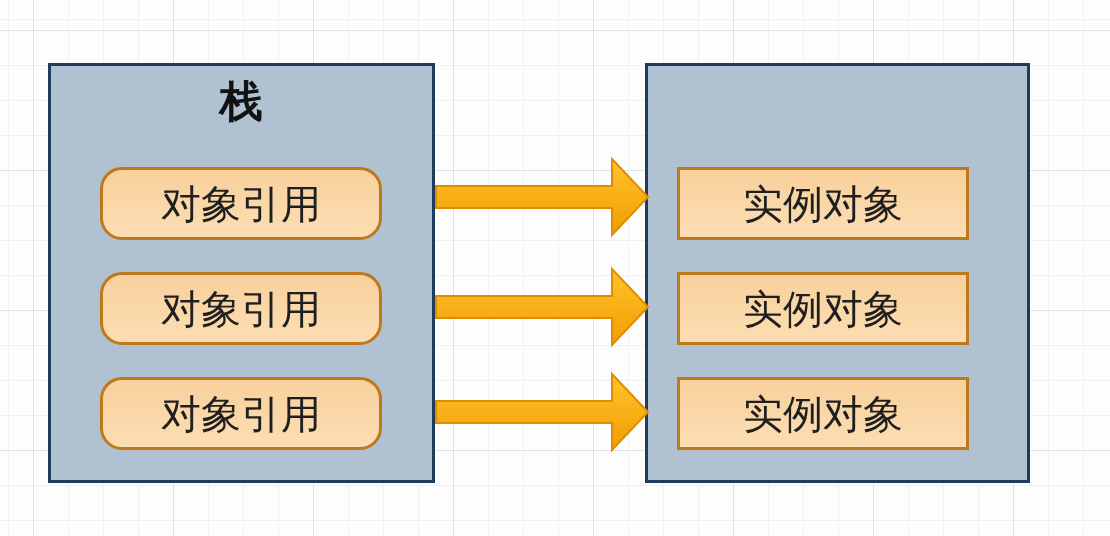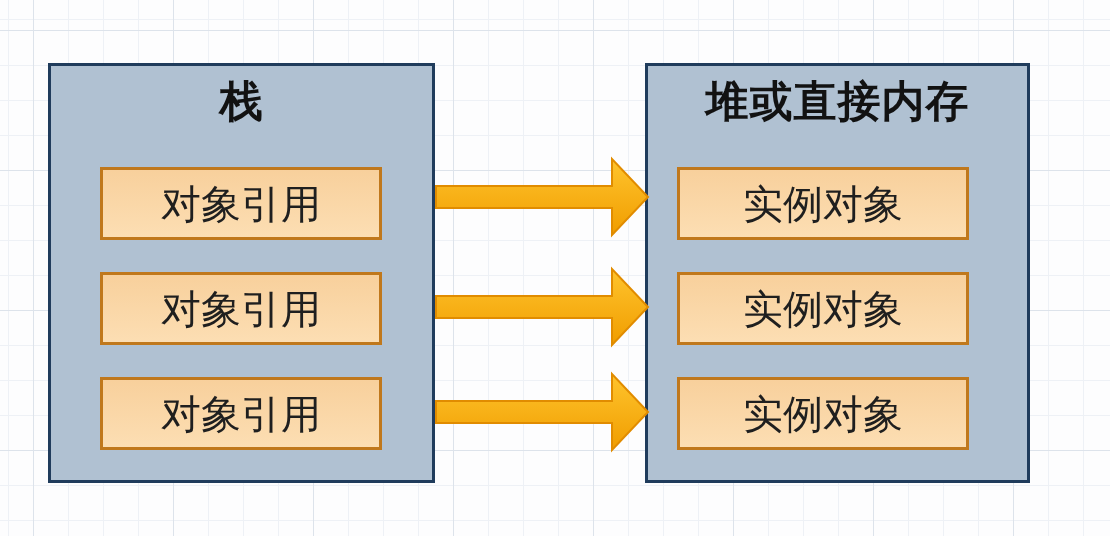--- a/index.html
+++ b/index.html
@@ -51,21 +51,21 @@
     height: 67px;
     border: 3px solid #c0781c;
     background: linear-gradient(to bottom, #f8d09c, #fcdeb3);
     display: flex;
     align-items: center;
     justify-content: center;
     font-size: 40px;
     color: #1f1f1f;
     line-height: 1;
   }
-  .left-item  { left: 49px; width: 276px; }
+  .left-item  { left: 49px; width: 276px; border-radius: 22px; }
   .right-item { left: 29px; width: 286px; }
   .row-1 { top: 101px; }
   .row-2 { top: 206px; }
   .row-3 { top: 311px; }
   .arrow {
     position: absolute;
     left: 435px;
     width: 215px;
     height: 84px;
   }
@@ -85,21 +85,20 @@
     </div>
     <div class="item-box left-item row-2">
       <span>对象引用</span>
     </div>
     <div class="item-box left-item row-3">
       <span>对象引用</span>
     </div>
   </div>
 
   <div class="group-box" id="right-box">
-    <div class="group-title">堆或直接内存</div>
     <div class="item-box right-item row-1">
       <span>实例对象</span>
     </div>
     <div class="item-box right-item row-2">
       <span>实例对象</span>
     </div>
     <div class="item-box right-item row-3">
       <span>实例对象</span>
     </div>
   </div>

